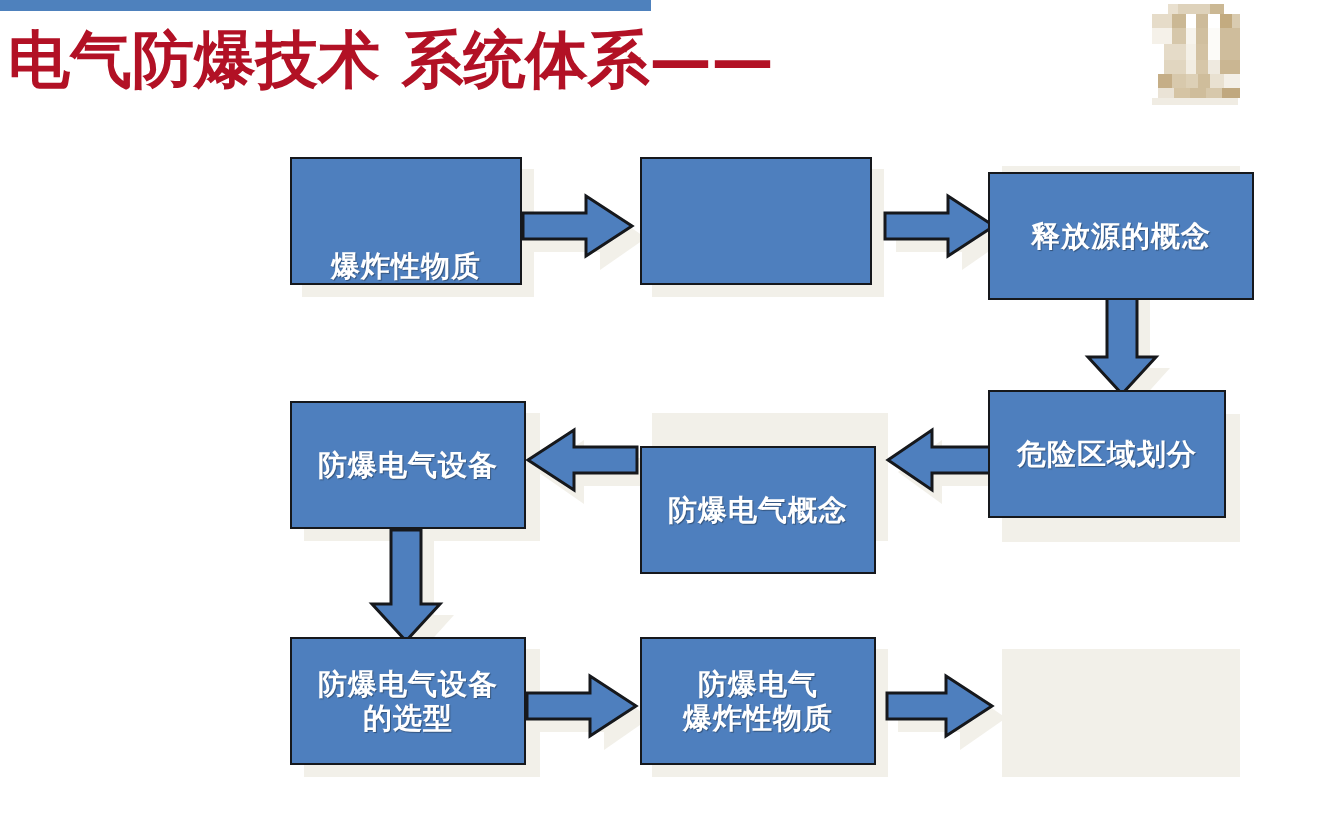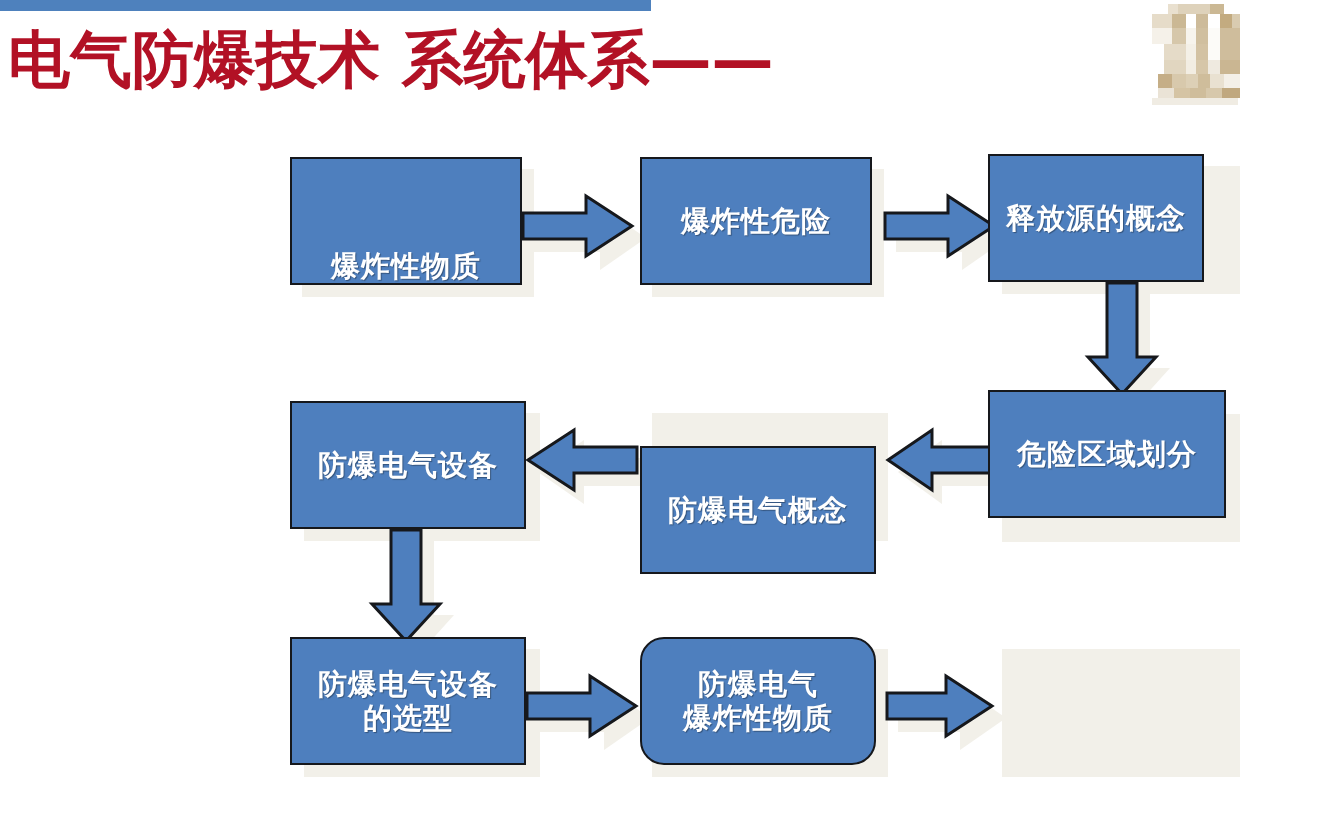--- a/index.html
+++ b/index.html
@@ -154,37 +154,37 @@
   </div>
   <div class="arrow-h" style="left:522px; top:194px;">
     <svg width="112" height="64" viewBox="0 0 112 64">
       <polygon points="1,19 64,19 64,2 110,32 64,62 64,45 1,45" fill="#4e7fbe" stroke="#16181c" stroke-width="3" stroke-linejoin="miter"></polygon>
     </svg>
   </div>
 
   <div class="node-shadow" style="left:652px; top:169px; width:232px; height:128px;"></div>
   <div class="node" style="left:640px; top:157px; width:232px; height:128px;">
     <div>
-      <span>爆炸性危险</span><br>
+      <br>
     </div>
   </div>
 
   <div class="arrow-shadow" style="left:896px; top:206px; width:112px; height:64px;">
     <svg width="112" height="64" viewBox="0 0 112 64">
         <polygon points="0,18 66,18 66,0 112,32 66,64 66,46 0,46" fill="#f2f0e9"></polygon>
       </svg>
   </div>
   <div class="arrow-h" style="left:884px; top:194px;">
     <svg width="112" height="64" viewBox="0 0 112 64">
       <polygon points="1,19 64,19 64,2 110,32 64,62 64,45 1,45" fill="#4e7fbe" stroke="#16181c" stroke-width="3" stroke-linejoin="miter"></polygon>
     </svg>
   </div>
 
   <div class="node-shadow" style="left:1002px; top:166px; width:238px; height:128px;"></div>
-  <div class="node" style="left:988px; top:154px; width:216px; height:128px;">
+  <div class="node" style="left:988px; top:172px; width:266px; height:128px;">
     <div>
       <span>释放源的概念</span>
     </div>
   </div>
 
   <div class="arrow-shadow" style="left:1098px; top:294px; width:72px; height:114px;">
     <svg width="72" height="114" viewBox="0 0 72 114">
         <polygon points="20,0 52,0 52,74 72,74 36,114 0,74 20,74" fill="#f2f0e9"></polygon>
       </svg>
   </div>
@@ -261,21 +261,21 @@
         <polygon points="0,18 66,18 66,0 112,32 66,64 66,46 0,46" fill="#f2f0e9"></polygon>
       </svg>
   </div>
   <div class="arrow-h" style="left:526px; top:674px;">
     <svg width="112" height="64" viewBox="0 0 112 64">
       <polygon points="1,19 64,19 64,2 110,32 64,62 64,45 1,45" fill="#4e7fbe" stroke="#16181c" stroke-width="3" stroke-linejoin="miter"></polygon>
     </svg>
   </div>
 
   <div class="node-shadow" style="left:652px; top:649px; width:236px; height:128px;"></div>
-  <div class="node" style="left:640px; top:637px; width:236px; height:128px;border-radius:24px;">
+  <div class="node" style="left:640px; top:637px; width:236px; height:128px;">
     <div>
       <span>防爆电气</span><br>
       <span>爆炸性物质</span>
     </div>
   </div>
 
   <div class="arrow-shadow" style="left:898px; top:686px; width:108px; height:64px;">
     <svg width="108" height="64" viewBox="0 0 108 64">
         <polygon points="0,18 62,18 62,0 108,32 62,64 62,46 0,46" fill="#f2f0e9"></polygon>
       </svg>

